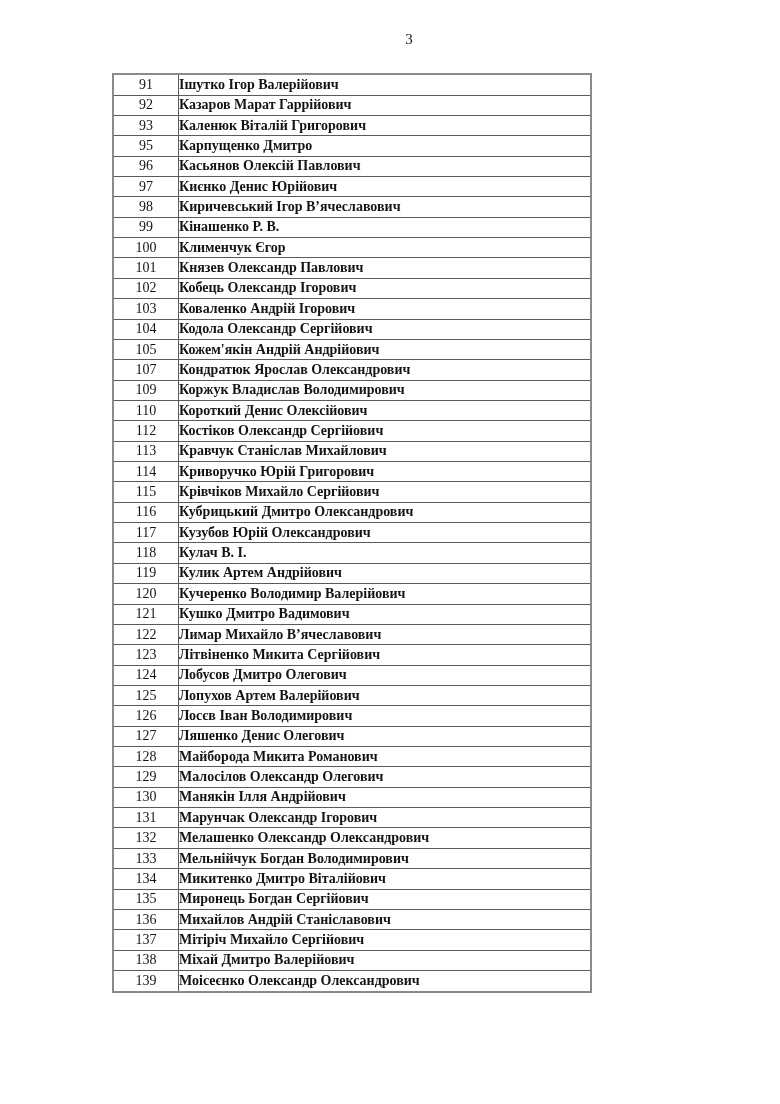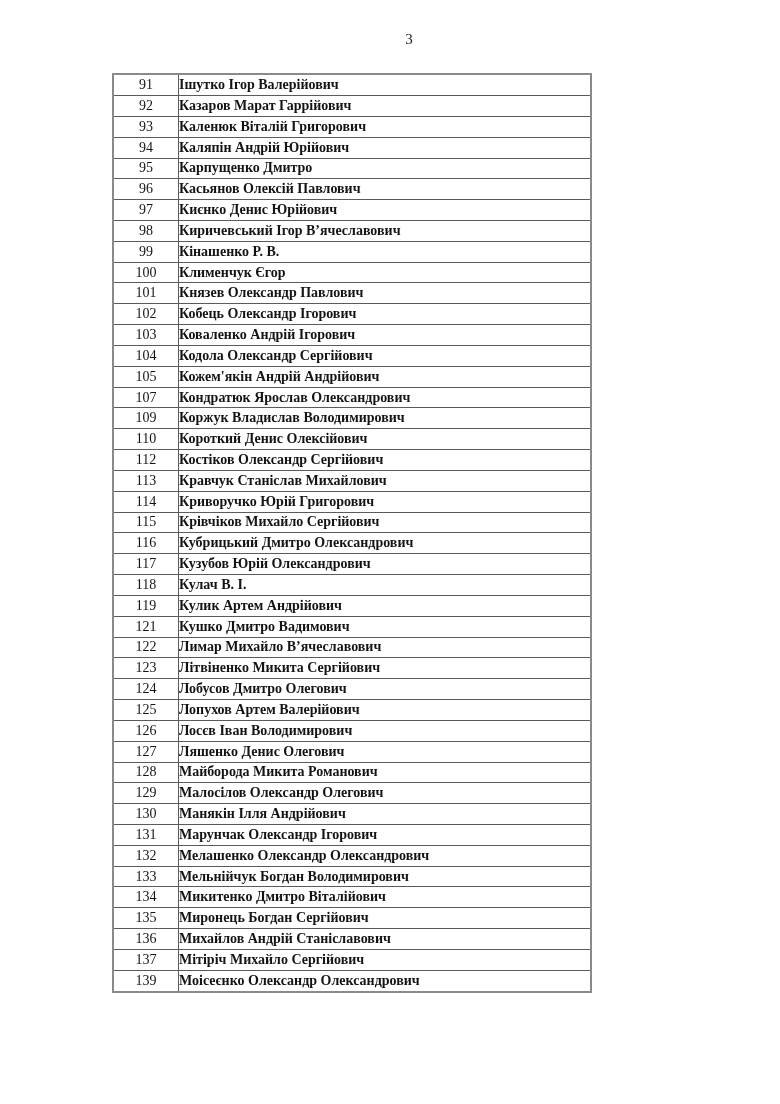--- a/index.html
+++ b/index.html
@@ -70,24 +70,20 @@
   </tr>
         <tr>
     <td class="num">92</td>
     <td class="name">Казаров Марат Гаррійович</td>
   </tr>
         <tr>
     <td class="num">93</td>
     <td class="name">Каленюк Віталій Григорович</td>
   </tr>
         <tr>
-    <td class="num">94</td>
-    <td class="name">Каляпін Андрій Юрійович</td>
-  </tr>
-        <tr>
     <td class="num">95</td>
     <td class="name">Карпущенко Дмитро</td>
   </tr>
         <tr>
     <td class="num">96</td>
     <td class="name">Касьянов Олексій Павлович</td>
   </tr>
         <tr>
     <td class="num">97</td>
     <td class="name">Києнко Денис Юрійович</td>
@@ -162,20 +158,24 @@
   </tr>
         <tr>
     <td class="num">118</td>
     <td class="name">Кулач В. І.</td>
   </tr>
         <tr>
     <td class="num">119</td>
     <td class="name">Кулик Артем Андрійович</td>
   </tr>
         <tr>
+    <td class="num">120</td>
+    <td class="name">Кучеренко Володимир Валерійович</td>
+  </tr>
+        <tr>
     <td class="num">121</td>
     <td class="name">Кушко Дмитро Вадимович</td>
   </tr>
         <tr>
     <td class="num">122</td>
     <td class="name">Лимар Михайло В’ячеславович</td>
   </tr>
         <tr>
     <td class="num">123</td>
     <td class="name">Літвіненко Микита Сергійович</td>
@@ -228,20 +228,24 @@
     <td class="num">135</td>
     <td class="name">Миронець Богдан Сергійович</td>
   </tr>
         <tr>
     <td class="num">136</td>
     <td class="name">Михайлов Андрій Станіславович</td>
   </tr>
         <tr>
     <td class="num">137</td>
     <td class="name">Мітіріч Михайло Сергійович</td>
+  </tr>
+        <tr>
+    <td class="num">138</td>
+    <td class="name">Міхай Дмитро Валерійович</td>
   </tr>
         <tr>
     <td class="num">139</td>
     <td class="name">Моісеєнко Олександр Олександрович</td>
   </tr>
       </tbody>
   </table>
 </div>
 
 </body></html>

